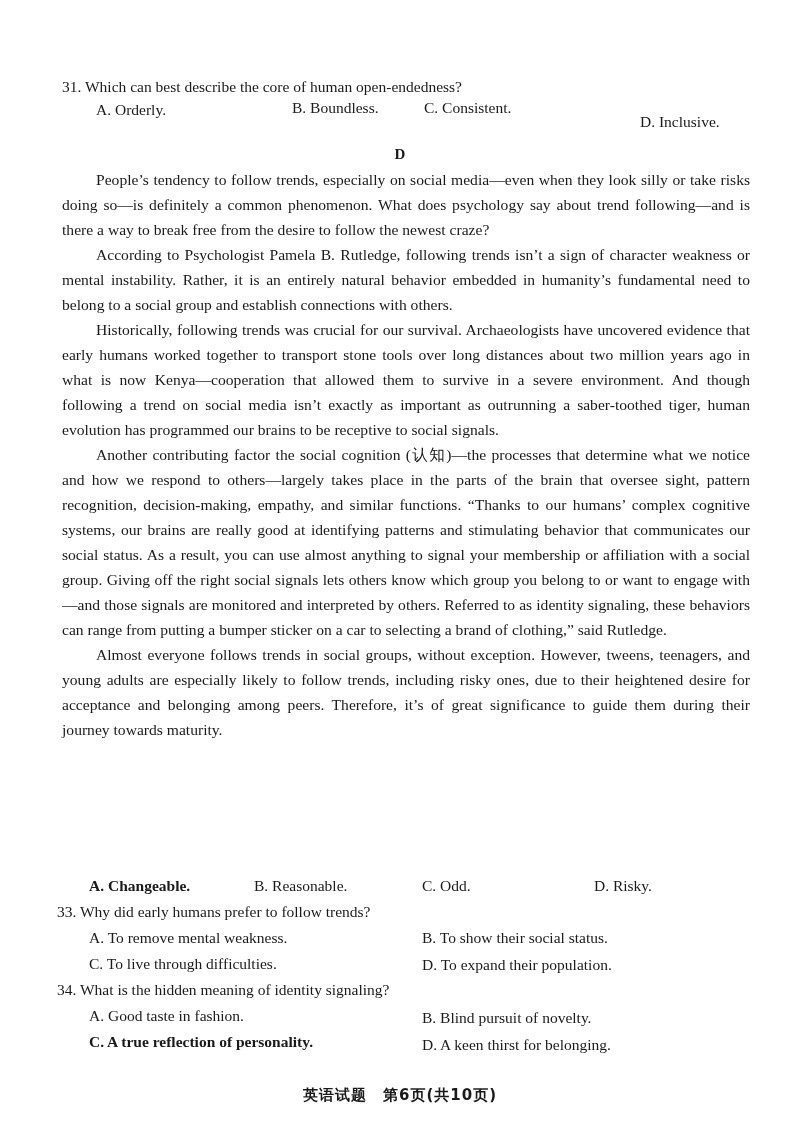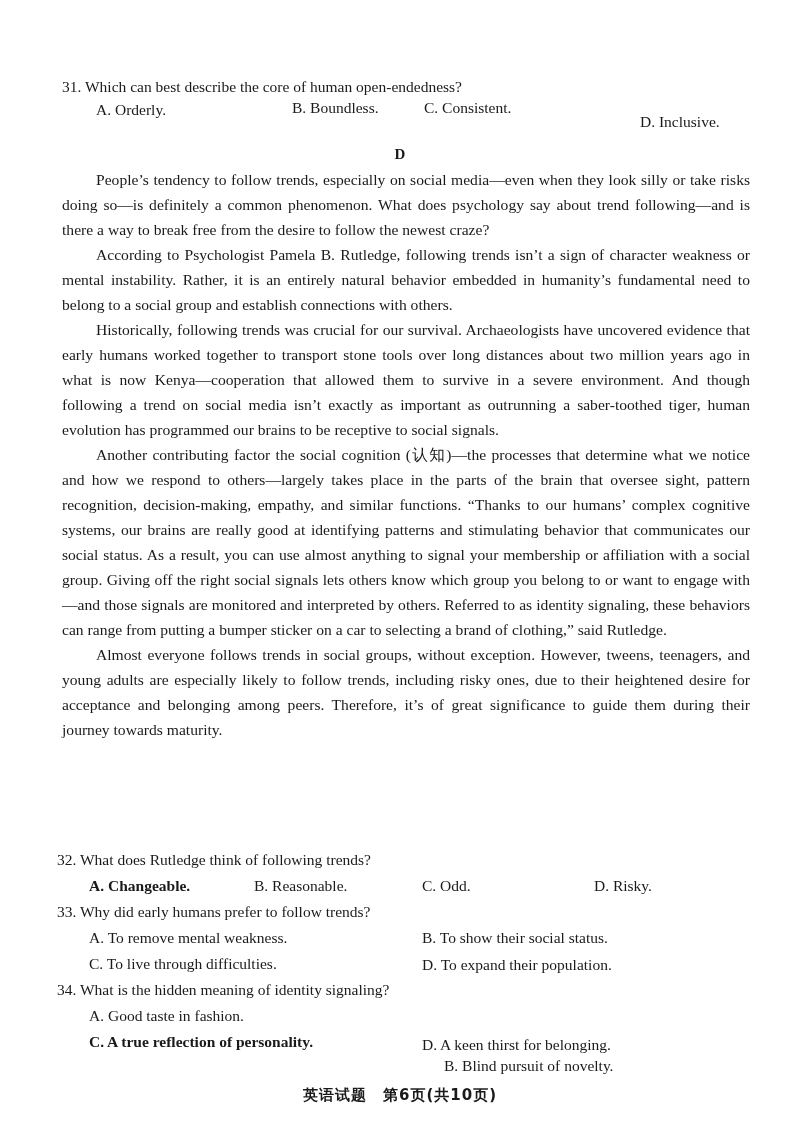--- a/index.html
+++ b/index.html
@@ -43,32 +43,31 @@
   <div class="section-title">D</div>
 
   <div class="passage">
     <p>People’s tendency to follow trends, especially on social media—even when they look silly or take risks doing so—is definitely a common phenomenon. What does psychology say about trend following—and is there a way to break free from the desire to follow the newest craze?</p>
     <p>According to Psychologist Pamela B. Rutledge, following trends isn’t a sign of character weakness or mental instability. Rather, it is an entirely natural behavior embedded in humanity’s fundamental need to belong to a social group and establish connections with others.</p>
     <p>Historically, following trends was crucial for our survival. Archaeologists have uncovered evidence that early humans worked together to transport stone tools over long distances about two million years ago in what is now Kenya—cooperation that allowed them to survive in a severe environment. And though following a trend on social media isn’t exactly as important as outrunning a saber-toothed tiger, human evolution has programmed our brains to be receptive to social signals.</p>
     <p>Another contributing factor the social cognition (认知)—the processes that determine what we notice and how we respond to others—largely takes place in the parts of the brain that oversee sight, pattern recognition, decision-making, empathy, and similar functions. “Thanks to our humans’ complex cognitive systems, our brains are really good at identifying patterns and stimulating behavior that communicates our social status. As a result, you can use almost anything to signal your membership or affiliation with a social group. Giving off the right social signals lets others know which group you belong to or want to engage with—and those signals are monitored and interpreted by others. Referred to as identity signaling, these behaviors can range from putting a bumper sticker on a car to selecting a brand of clothing,” said Rutledge.</p>
     <p>Almost everyone follows trends in social groups, without exception. However, tweens, teenagers, and young adults are especially likely to follow trends, including risky ones, due to their heightened desire for acceptance and belonging among peers. Therefore, it’s of great significance to guide them during their journey towards maturity.</p>
   </div>
 
-  <div class="q-stem" style="left:57px; top:850px;">32. What does Rutledge think of following trends?</div>
   <div class="opt" style="left:89px; top:876px;font-weight:bold;">A. Changeable.</div>
   <div class="opt" style="left:254px; top:876px;">B. Reasonable.</div>
   <div class="opt" style="left:422px; top:876px;">C. Odd.</div>
   <div class="opt" style="left:594px; top:876px;">D. Risky.</div>
 
   <div class="q-stem" style="left:57px; top:902px;">33. Why did early humans prefer to follow trends?</div>
   <div class="opt" style="left:89px; top:928px;">A. To remove mental weakness.</div>
   <div class="opt" style="left:422px; top:928px;">B. To show their social status.</div>
   <div class="opt" style="left:89px; top:954px;">C. To live through difficulties.</div>
   <div class="opt" style="left:422px; top:955px;text-align:center;">D. To expand their population.</div>
 
   <div class="q-stem" style="left:57px; top:980px;">34. What is the hidden meaning of identity signaling?</div>
   <div class="opt" style="left:89px; top:1006px;">A. Good taste in fashion.</div>
-  <div class="opt" style="left:444px; top:1008px;margin-top:48px;">B. Blind pursuit of novelty.</div>
+  <div class="opt" style="left:422px; top:1008px;">B. Blind pursuit of novelty.</div>
   <div class="opt" style="left:89px; top:1032px;font-weight:bold;">C. A true reflection of personality.</div>
   <div class="opt" style="left:422px; top:1035px;">D. A keen thirst for belonging.</div>
 
   <div class="footer">英语试题　第6页(共10页)</div>
 </div>
 
 </body></html>

